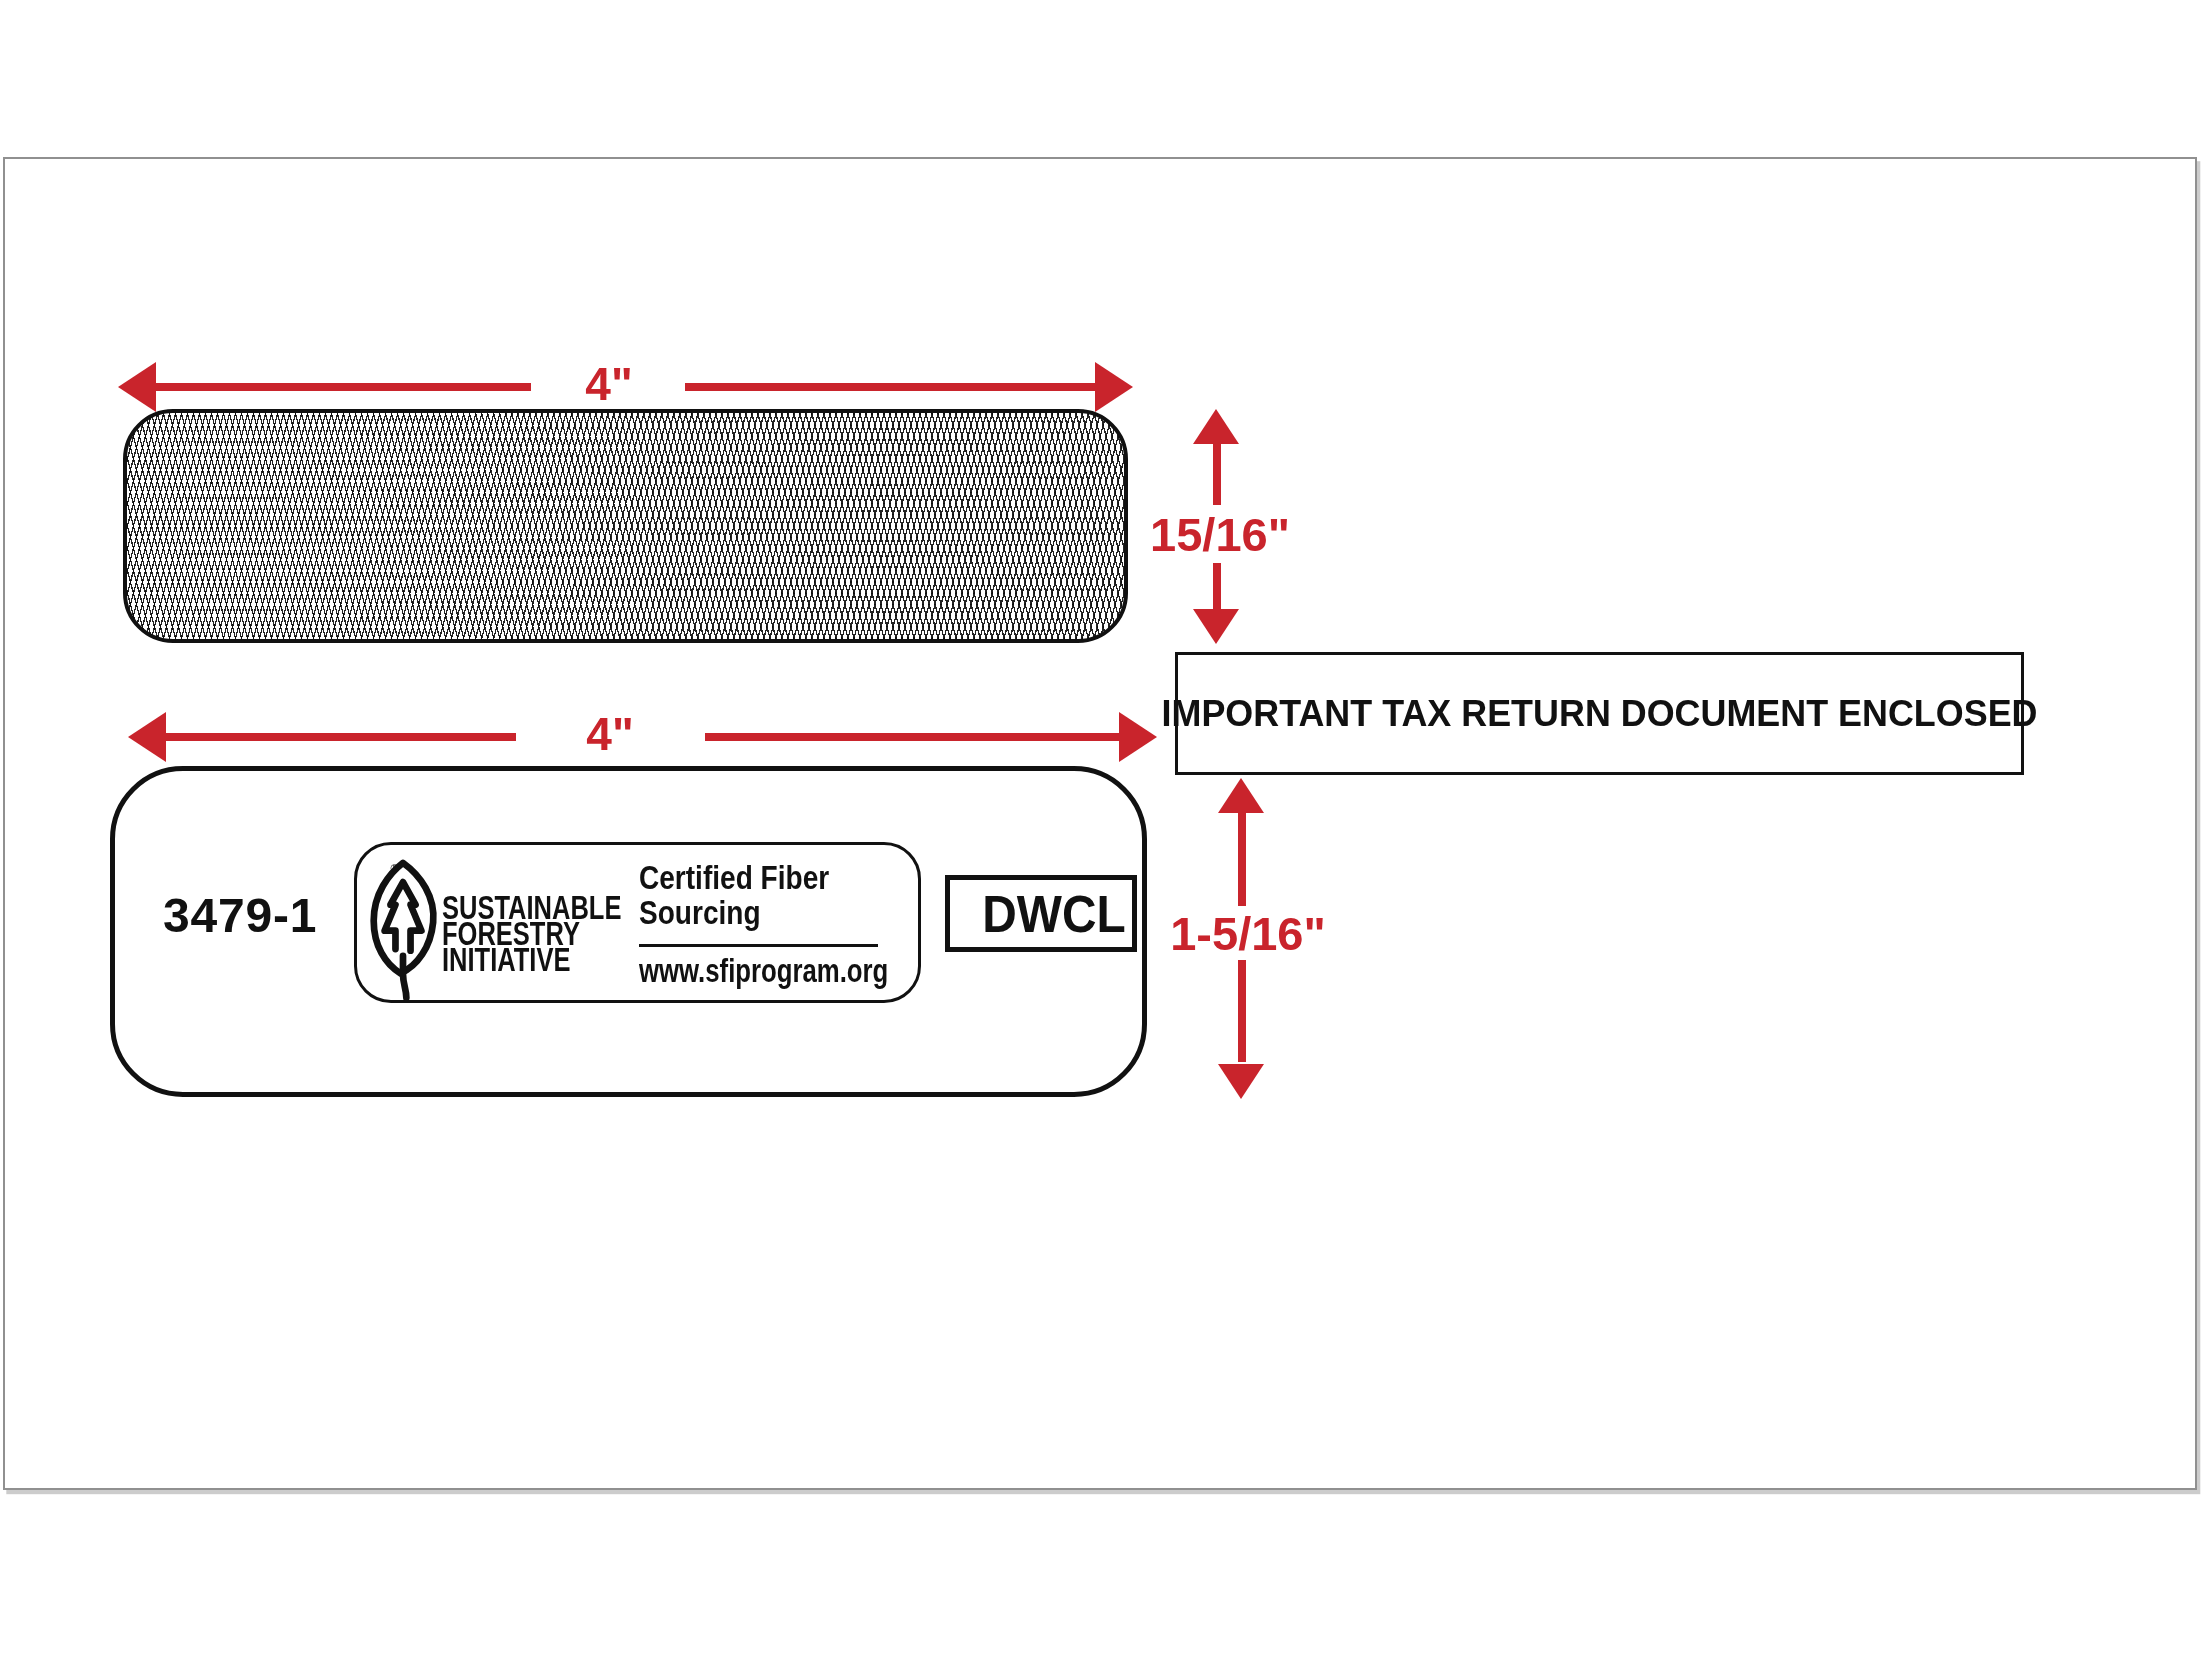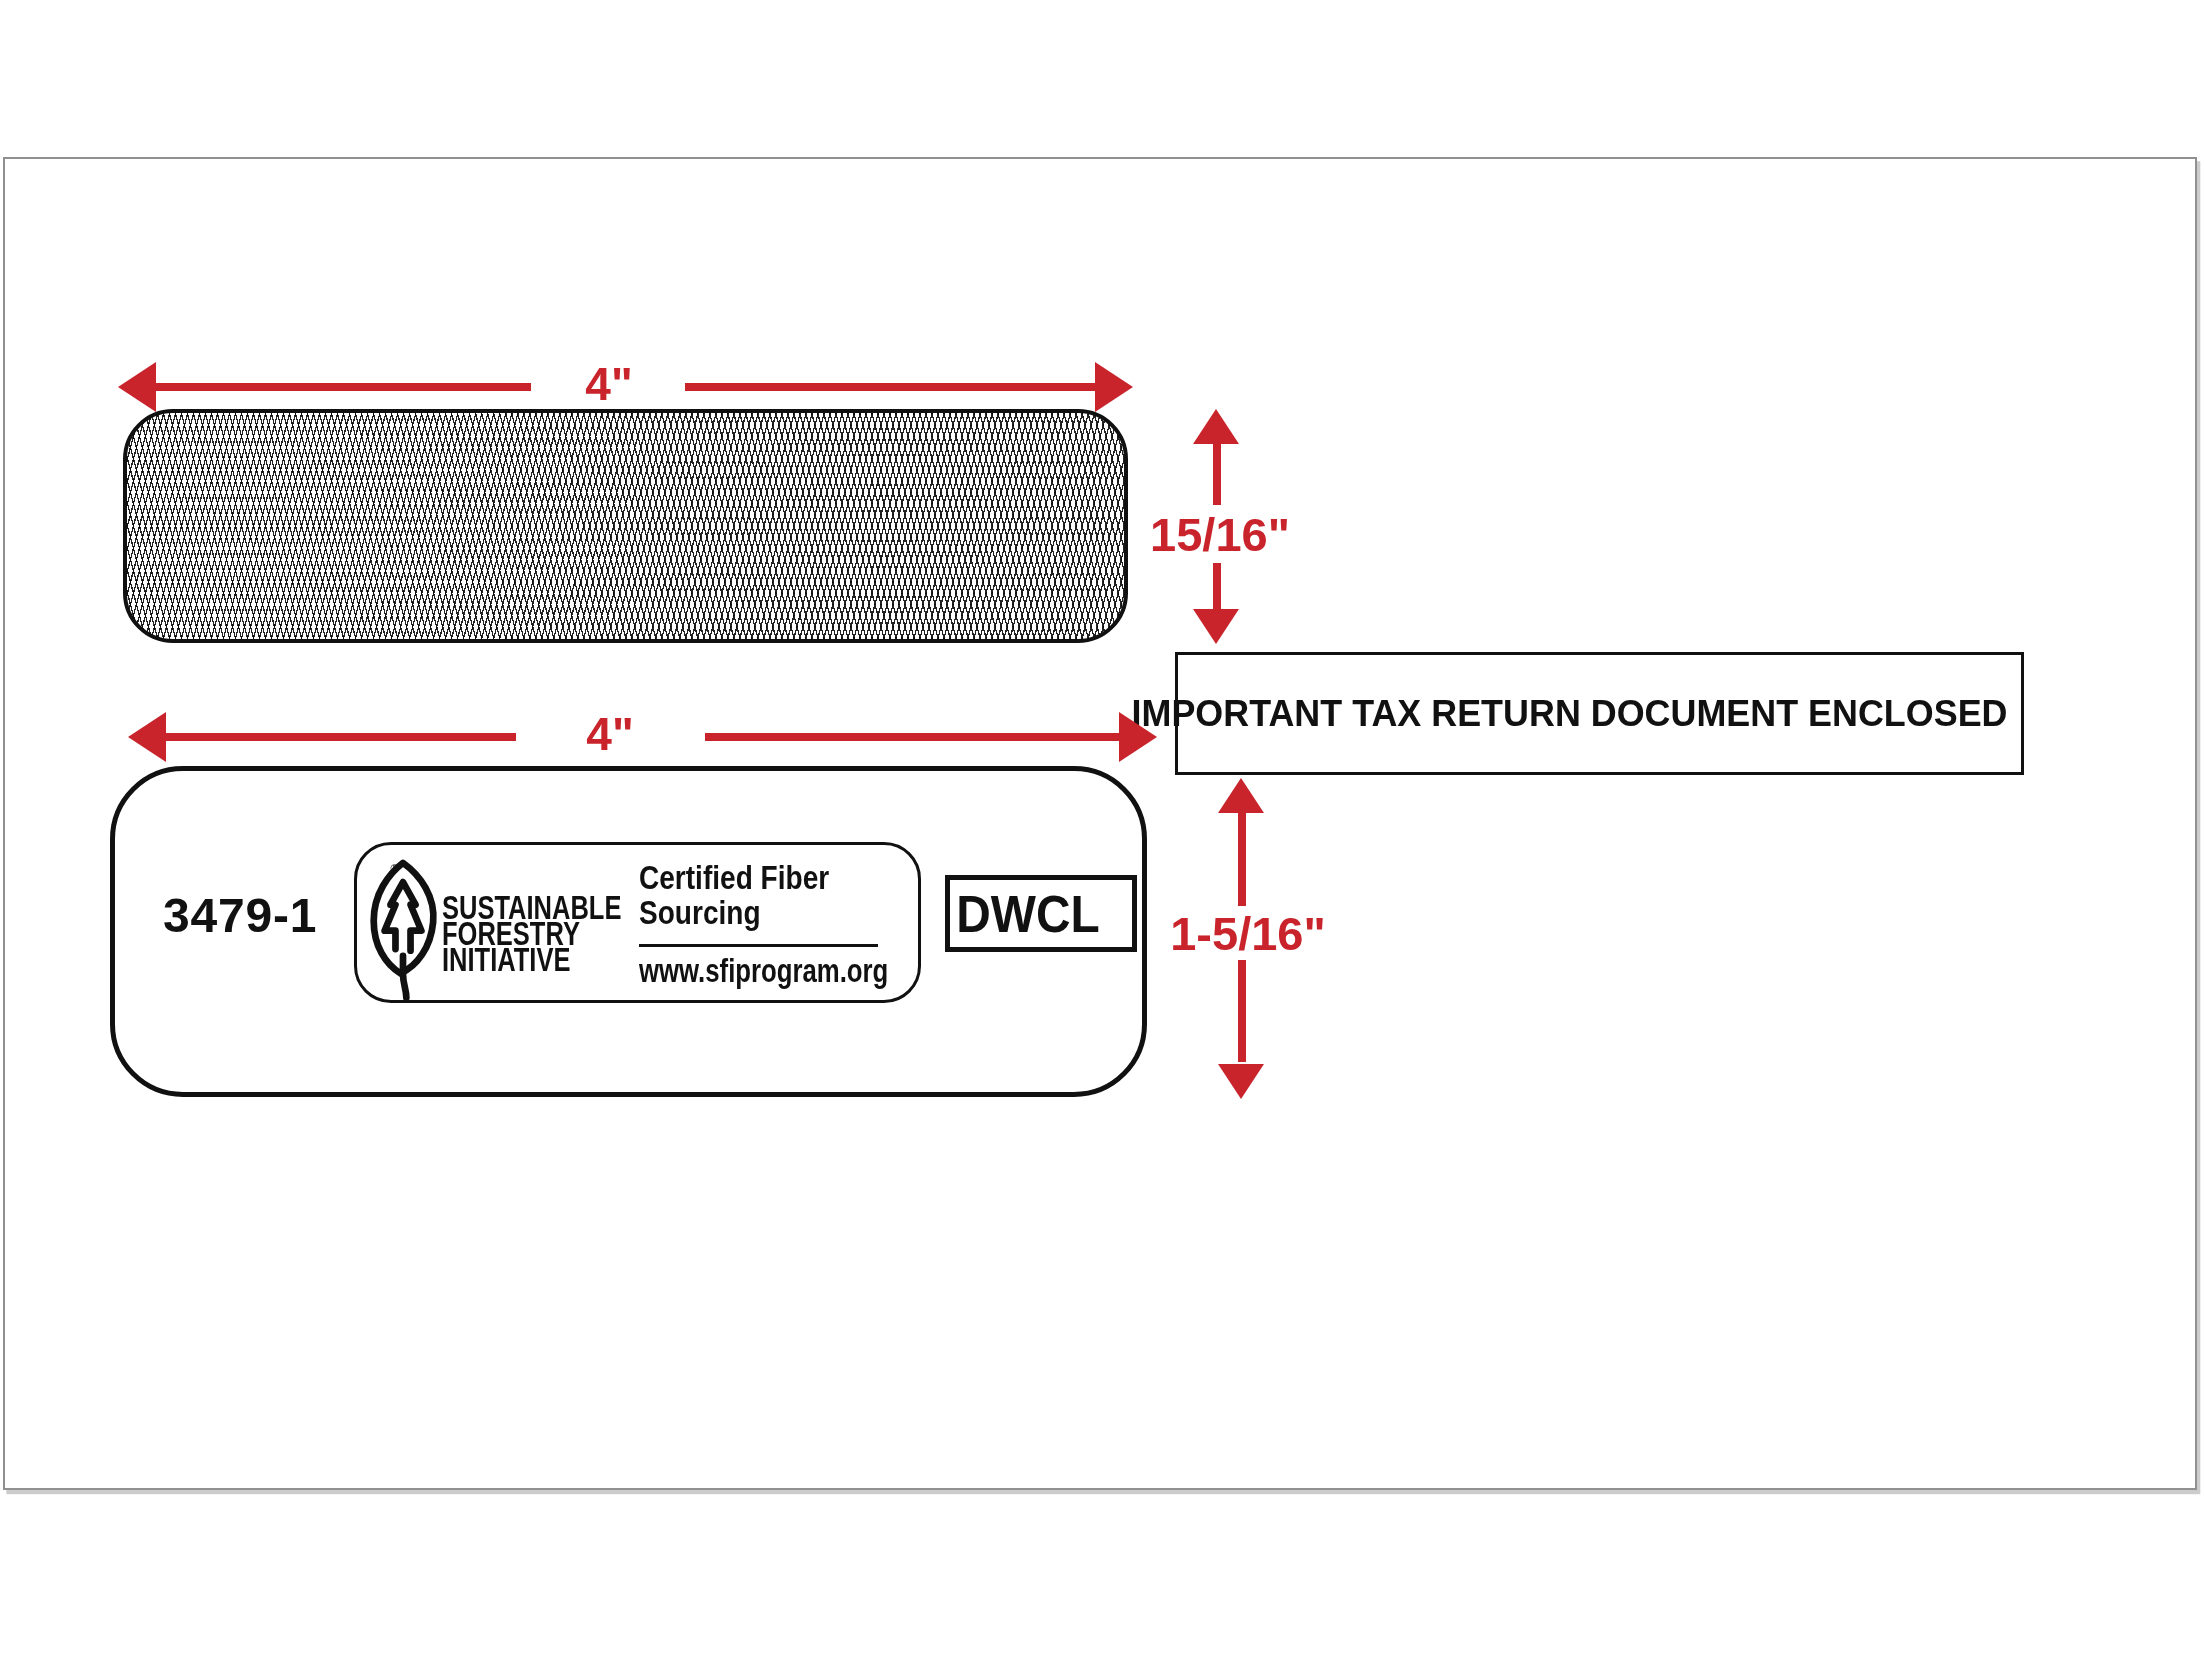--- a/index.html
+++ b/index.html
@@ -71,31 +71,31 @@
   .sfi-url{
     position:absolute;left:282px;top:109px;
     font-size:33px;font-weight:700;color:var(--ink);line-height:33px;
     transform:scaleX(0.78);transform-origin:left top;white-space:nowrap;
   }
   .sfi-leaf{position:absolute;left:10px;top:11.7px;}
   
   .dwcl-box{
     position:absolute;left:830px;top:104px;width:192px;height:77px;
     border:5px solid var(--ink);box-sizing:border-box;background:#fff;
-    display:flex;align-items:center;justify-content:flex-start;
+    display:flex;align-items:center;justify-content:flex-end;
   }
   .dwcl-text{
     font-size:52px;font-weight:700;color:var(--ink);line-height:1;
     transform:scaleX(0.92);white-space:nowrap;
   }
   
   .notice-box{
     position:absolute;left:1175px;top:652px;width:849px;height:123px;
     border:3.3px solid var(--ink);box-sizing:border-box;background:#fff;
-    display:flex;align-items:center;justify-content:flex-end;
+    display:flex;align-items:center;justify-content:center;
   }
   .notice-text{
     font-size:37px;font-weight:700;color:var(--ink);white-space:nowrap;
     transform:scaleX(0.97);letter-spacing:0px;
   }
 </style>
 </head>
 <body>
 
 <div id="stage">

